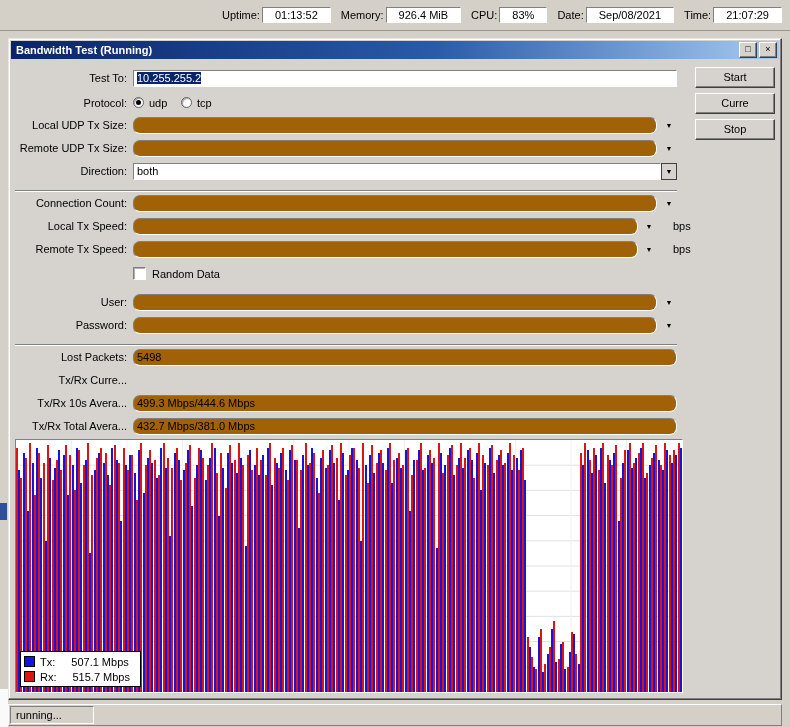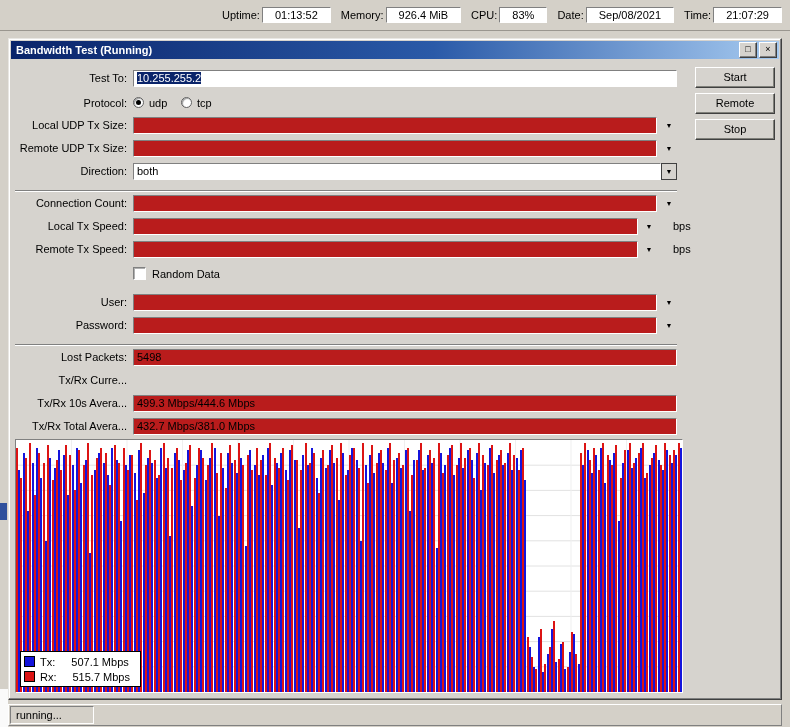--- a/index.html
+++ b/index.html
@@ -21,21 +21,21 @@
   
   .dialog { position:absolute; left:8px; top:38px; width:774px; height:662px; background:#d6d3ce; box-sizing:border-box;
             border:1px solid; border-color:#e8e6e2 #404040 #404040 #e8e6e2; box-shadow: inset -1px -1px 0 #808080, inset 1px 1px 0 #fff; }
   .titlebar { position:absolute; left:2px; top:2px; right:2px; height:18px; background:linear-gradient(90deg,#0a246a 0%,#2a5aa8 55%,#a6caf0 100%); display:flex; align-items:center; }
   .title { color:#fff; font-weight:bold; padding-left:5px; flex:1; white-space:nowrap; }
   .tbtn { width:16px; height:14px; margin-right:2px; background:#d6d3ce; border:1px solid; border-color:#fff #404040 #404040 #fff; box-shadow: inset -1px -1px 0 #808080; font-size:9px; line-height:13px; text-align:center; cursor:default; }
 
   .row { position:absolute; left:0; width:774px; height:18px; }
   .lbl { position:absolute; left:0; width:118px; top:2px; text-align:right; white-space:nowrap; }
   .inp { position:absolute; top:0; height:17px; box-sizing:border-box; background:#fff; line-height:15px; padding:0 3px; white-space:nowrap; overflow:hidden; }
-  .inp.face { background:#b91c1c; }
+  .inp.face { background:#a16207;border-radius:7px; }
   .sel { background:#0a246a; color:#fff; }
   .arr { position:absolute; top:0; width:16px; height:17px; font-size:7px; line-height:17px; text-align:center; cursor:default; }
   .combo { position:absolute; top:0; width:16px; height:17px; box-sizing:border-box; border:1px solid #404040; background:#d6d3ce; font-size:7px; line-height:15px; text-align:center; cursor:default; }
   .unit { position:absolute; top:2px;padding-left:13px; }
   .radio { position:absolute; width:11px; height:11px; box-sizing:border-box; border-radius:50%; background:#fff; border:1px solid #606060; box-shadow: inset 1px 1px 1px #a0a0a0; }
   .radio.on::after { content:""; position:absolute; left:2px; top:2px; width:5px; height:5px; border-radius:50%; background:#000; }
   .radlbl { position:absolute; top:2px; }
   .checkbox { position:absolute; top:1px; width:13px; height:13px; box-sizing:border-box; background:#fff; border:1px solid; border-color:#808080 #fff #fff #808080; box-shadow: inset 1px 1px 0 #b0b0b0; }
   .cblbl { position:absolute; top:2px; }
   .sep { position:absolute; left:6px; width:662px; height:0; border-top:1px solid #808080; border-bottom:1px solid #fff; }
@@ -502,21 +502,21 @@
         </div>
         <div class="legrow">
           <span class="legsw" style="background: rgb(220, 20, 20);"></span>
           <span class="leglbl">Rx:</span>
           <span class="legval">515.7 Mbps</span>
         </div>
       </div>
     </div>
 
     <div class="btn" style="left:686px;top:28px">Start</div>
-    <div class="btn" style="left:686px;top:54px">Remote</div>
+    <div class="btn" style="left:686px;top:54px">Curre</div>
     <div class="btn" style="left:686px;top:80px">Stop</div>
 
   </div>
 
   <div class="statusbar">
     <div class="statuscell">
       <span>running...</span>
     </div>
   </div>
 

